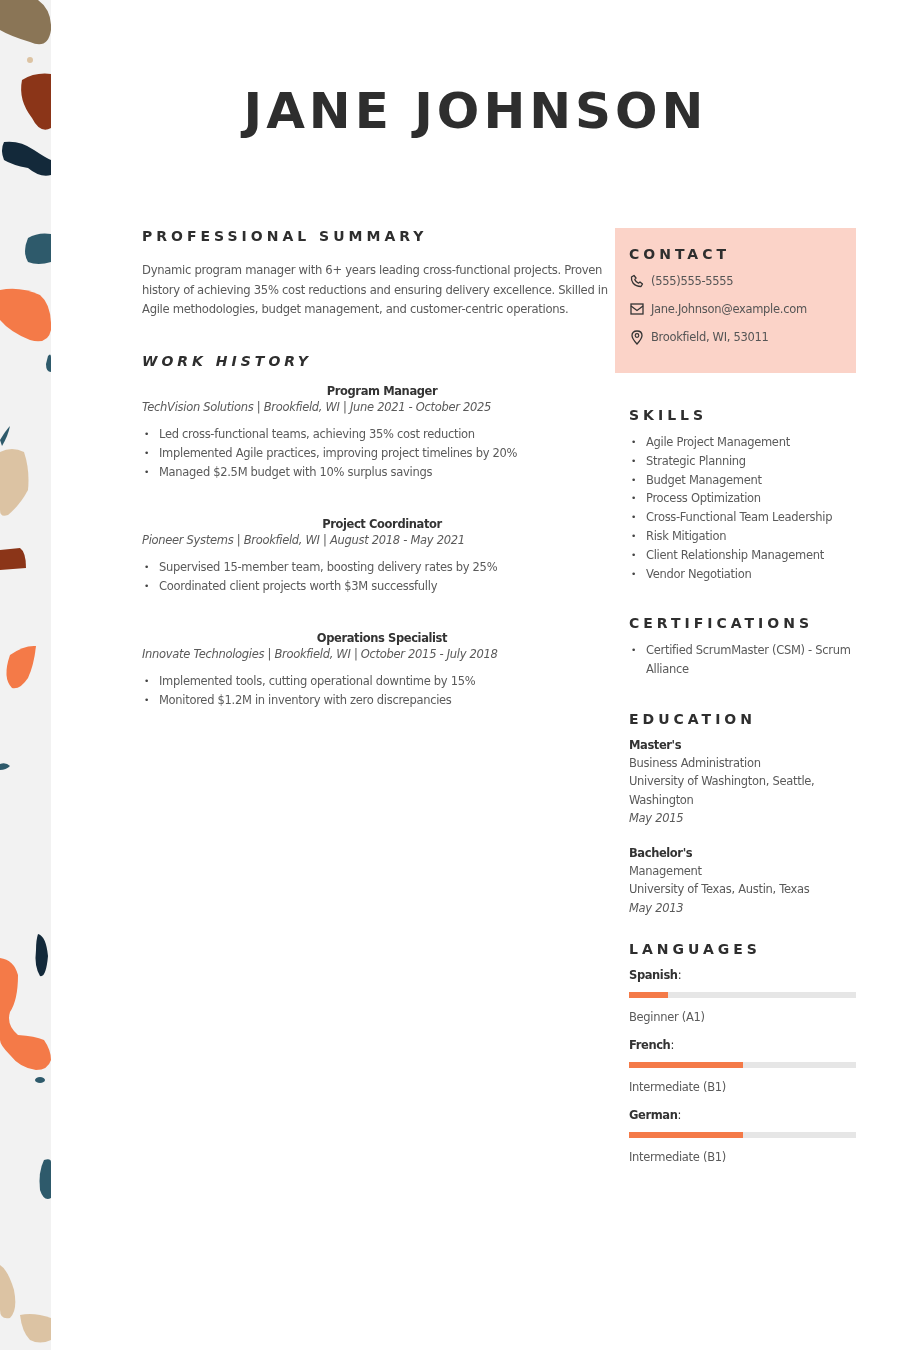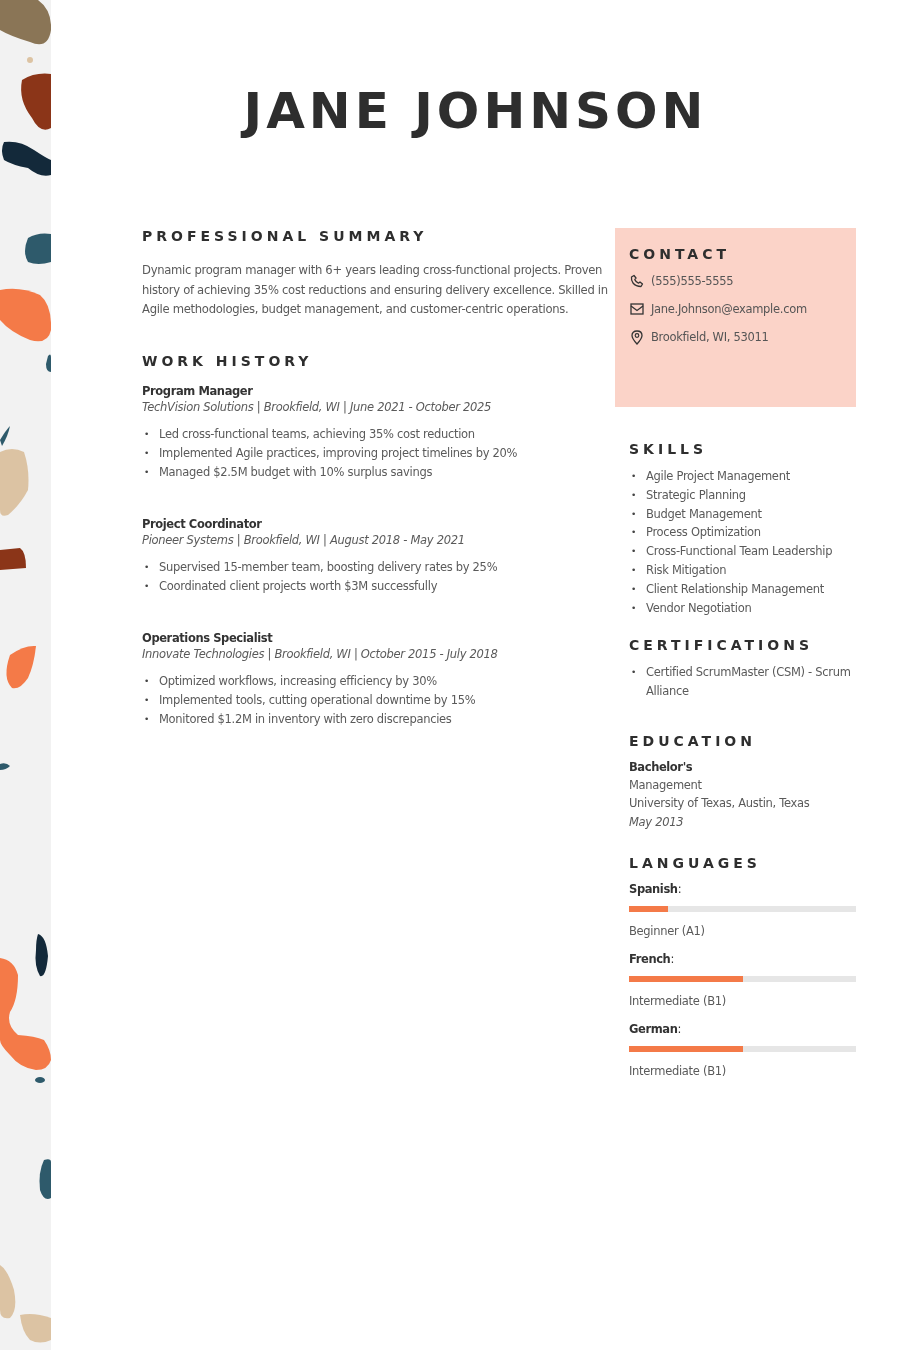--- a/index.html
+++ b/index.html
@@ -14,41 +14,41 @@
           letter-spacing: 4px; color: #2e2e2e; }
 
   .main { position: absolute; left: 94px; top: 228px; width: 480px; margin-left: 48px; }
   .side { position: absolute; left: 615px; top: 228px; width: 241px; }
 
   .sec-title { font-family: "DejaVu Sans", sans-serif; font-weight: bold; font-size: 14px;
                letter-spacing: 4px; color: #2e2e2e; text-transform: uppercase; }
 
   .summary { margin-top: 17px; font-size: 11.6px; line-height: 19.5px; color: #5a5a5a; letter-spacing: -0.3px; }
 
-  .work-title { margin-top: 33px; }
+  .work-title { margin-top: 33px; font-style: italic; }
   .job { margin-top: 14px; }
   .job + .job { margin-top: 34px; }
-  .job-title { font-weight: bold; font-size: 11.5px; color: #333; letter-spacing: -0.4px; line-height: 16px; }
+  .job-title { font-weight: bold; font-size: 11.5px; color: #333; letter-spacing: -0.4px; line-height: 16px; text-align: center; }
   .job-meta { font-style: italic; font-size: 11.5px; color: #5a5a5a; line-height: 17px; letter-spacing: -0.3px; }
   .bullets { list-style: none; margin-top: 9px; }
   .bullets li { position: relative; padding-left: 17px; font-size: 11.5px; line-height: 19px; color: #5a5a5a; letter-spacing: -0.3px; }
   .bullets li::before { content: "•"; position: absolute; left: 2px; top: 0; font-size: 9px; color: #444; }
 
-  .contact-box { background: #fbd3c8; padding: 18px 14px 14px 14px; height: 179px; }
+  .contact-box { background: #fbd3c8; padding: 18px 14px 14px 14px; height: 145px; }
   .contact-row { display: flex; align-items: center; margin-top: 10px; font-size: 11.5px; color: #555; letter-spacing: -0.3px; height: 18px; }
   .contact-row:first-of-type { margin-top: 14px; }
   .contact-row .icon { width: 16px; height: 16px; margin-right: 6px; display: inline-flex; align-items: center; justify-content: center; }
 
   .side-sec { padding-left: 14px; }
   .skills-title { margin-top: 34px; }
   .side-list { list-style: none; margin-top: 10px; }
   .side-list li { position: relative; padding-left: 17px; font-size: 11.5px; line-height: 18.8px; color: #5a5a5a; letter-spacing: -0.3px; }
   .side-list li::before { content: "•"; position: absolute; left: 2px; top: 0; font-size: 9px; color: #444; }
 
-  .cert-title { margin-top: 20px; }
+  .cert-title { margin-top: 32px; }
   .edu-title { margin-top: 32px; }
   .edu { margin-top: 10px; }
   .edu + .edu { margin-top: 18px; }
   .edu-degree { font-weight: bold; font-size: 11.5px; color: #333; line-height: 17px; letter-spacing: -0.4px; }
   .edu-line { font-size: 11.5px; color: #5a5a5a; line-height: 18.3px; letter-spacing: -0.3px; }
   .edu-date { font-style: italic; font-size: 11.5px; color: #5a5a5a; line-height: 18.3px; letter-spacing: -0.3px; }
 
   .lang-title { margin-top: 24px; }
   .lang { margin-top: 10px; }
   .lang-name { font-weight: bold; font-size: 11.5px; color: #333; line-height: 16px; letter-spacing: -0.4px; }
@@ -108,21 +108,20 @@
     <ul class="bullets">
       <li>Supervised 15-member team, boosting delivery rates by 25%</li>
       <li>Coordinated client projects worth $3M successfully</li>
     </ul>
   </div>
 
   <div class="job">
     <div class="job-title">Operations Specialist</div>
     <div class="job-meta">Innovate Technologies | Brookfield, WI | October 2015 - July 2018</div>
     <ul class="bullets">
-      <li>Optimized workflows, increasing efficiency by 30%</li>
       <li>Implemented tools, cutting operational downtime by 15%</li>
       <li>Monitored $1.2M in inventory with zero discrepancies</li>
     </ul>
   </div>
 </div>
 
 <div class="side">
   <div class="contact-box">
     <div class="sec-title">CONTACT</div>
 
@@ -169,20 +168,26 @@
       <li>Vendor Negotiation</li>
     </ul>
 
     <div class="sec-title cert-title">CERTIFICATIONS</div>
     <ul class="side-list">
       <li>Certified ScrumMaster (CSM) - Scrum Alliance</li>
     </ul>
 
     <div class="sec-title edu-title">EDUCATION</div>
     <div class="edu">
+      <div class="edu-degree">Master's</div>
+      <div class="edu-line">Business Administration</div>
+      <div class="edu-line">University of Washington, Seattle, Washington</div>
+      <div class="edu-date">May 2015</div>
+    </div>
+    <div class="edu">
       <div class="edu-degree">Bachelor's</div>
       <div class="edu-line">Management</div>
       <div class="edu-line">University of Texas, Austin, Texas</div>
       <div class="edu-date">May 2013</div>
     </div>
 
     <div class="sec-title lang-title">LANGUAGES</div>
     <div class="lang">
       <div class="lang-name"><span>Spanish</span><span class="colon">:</span></div>
       <div class="lang-bar">

